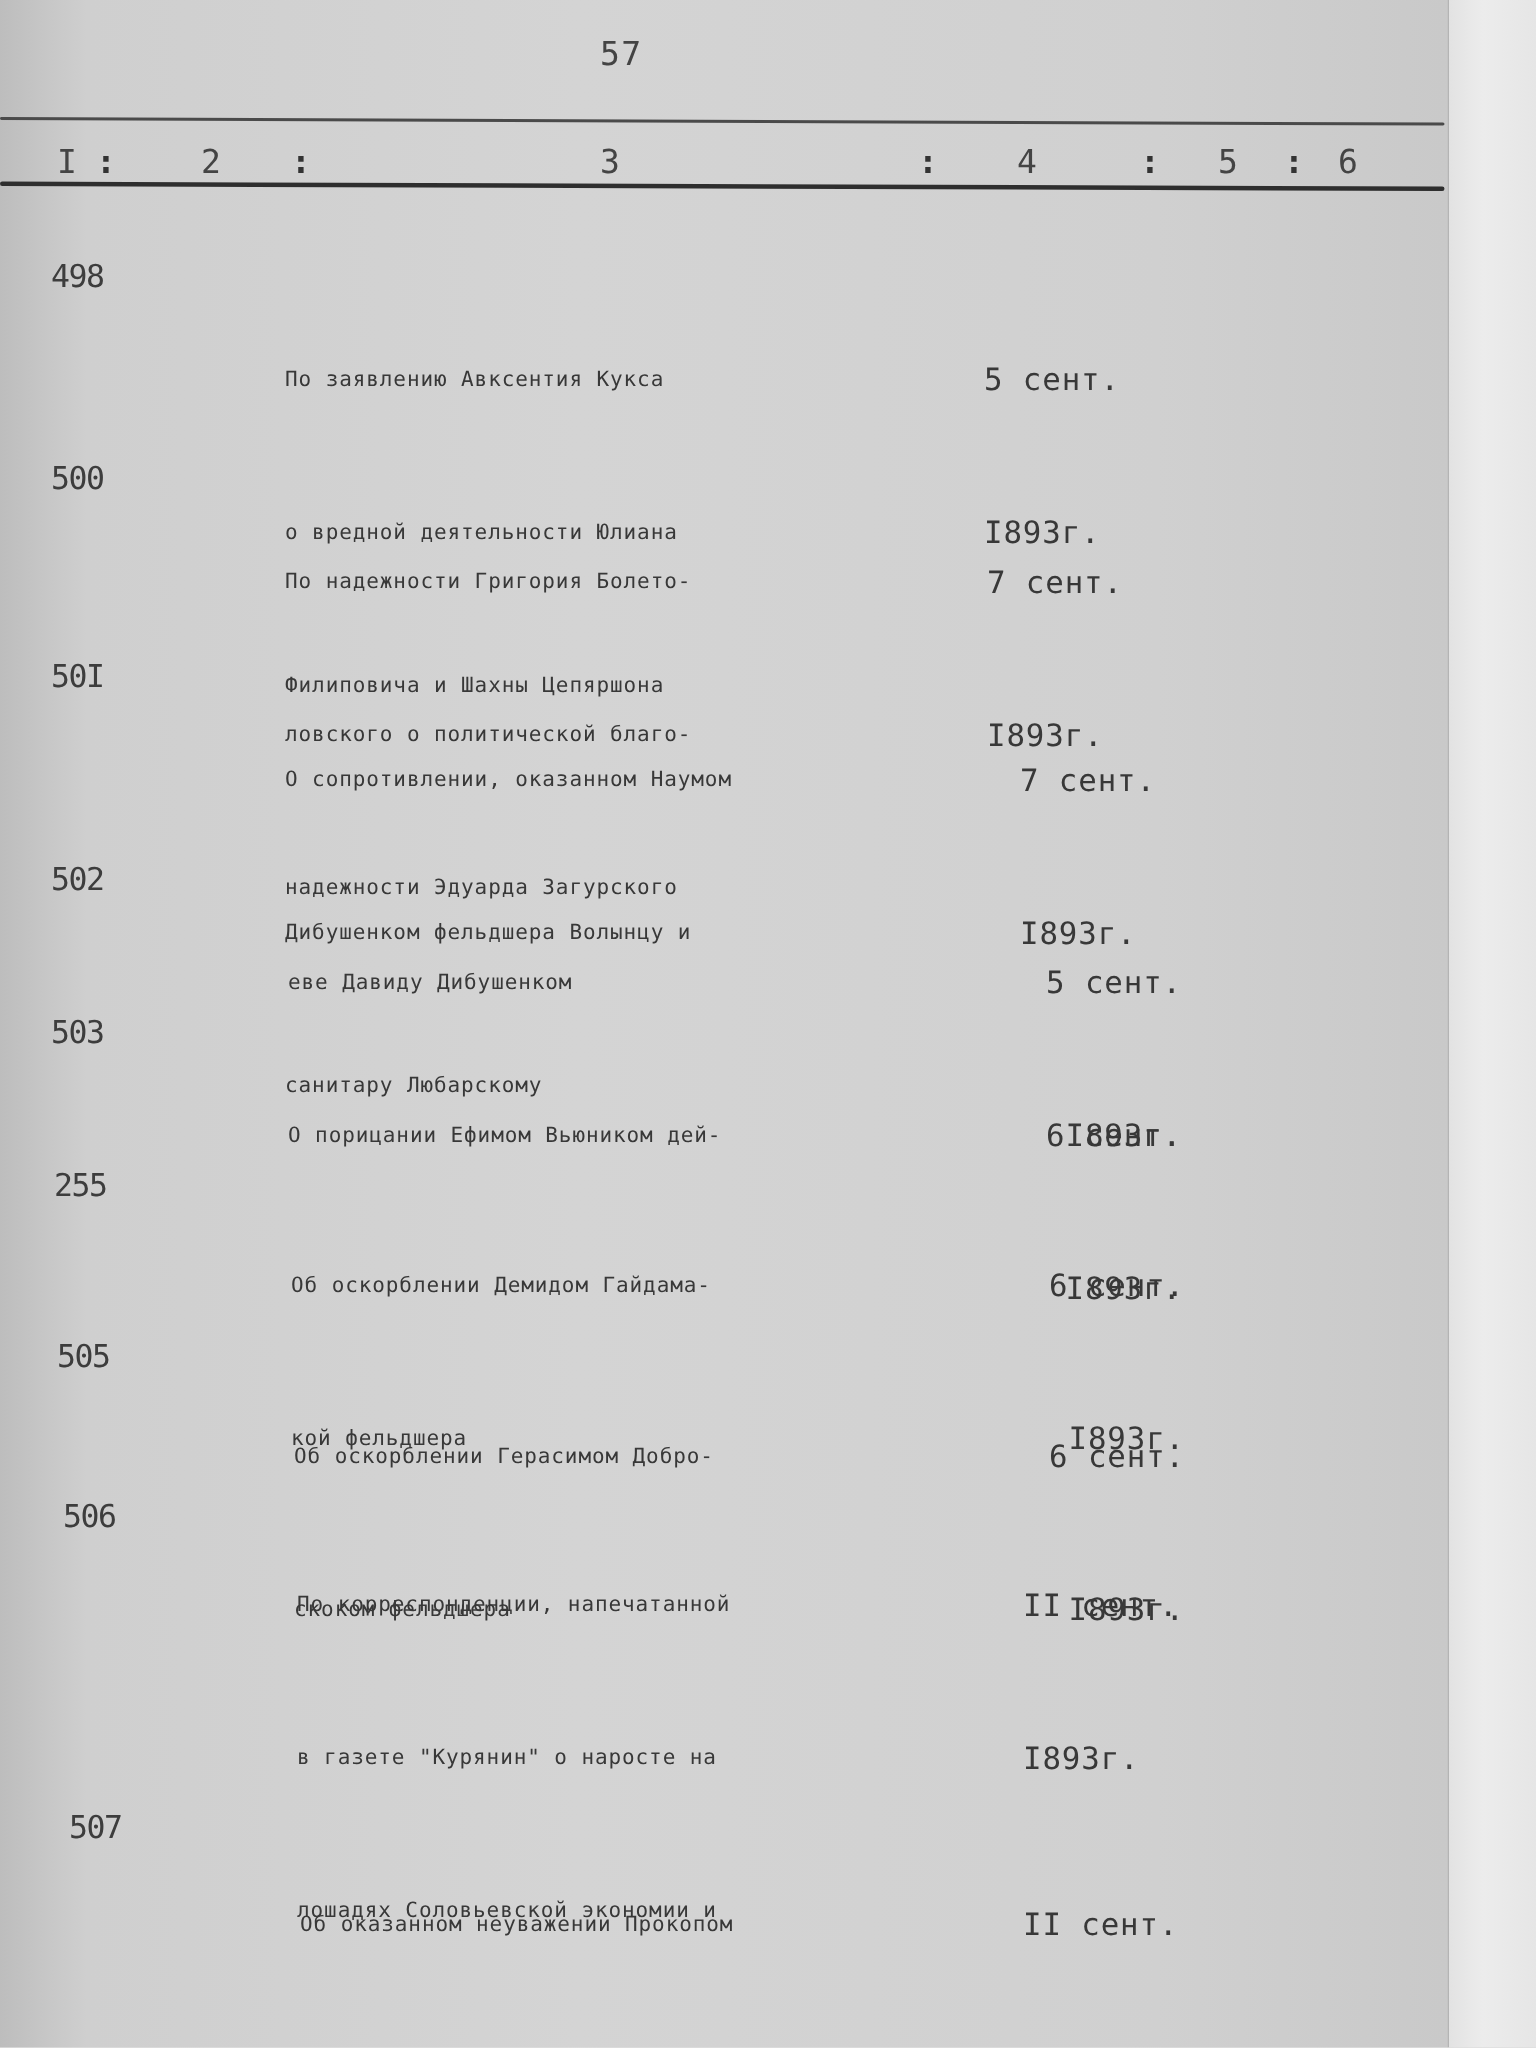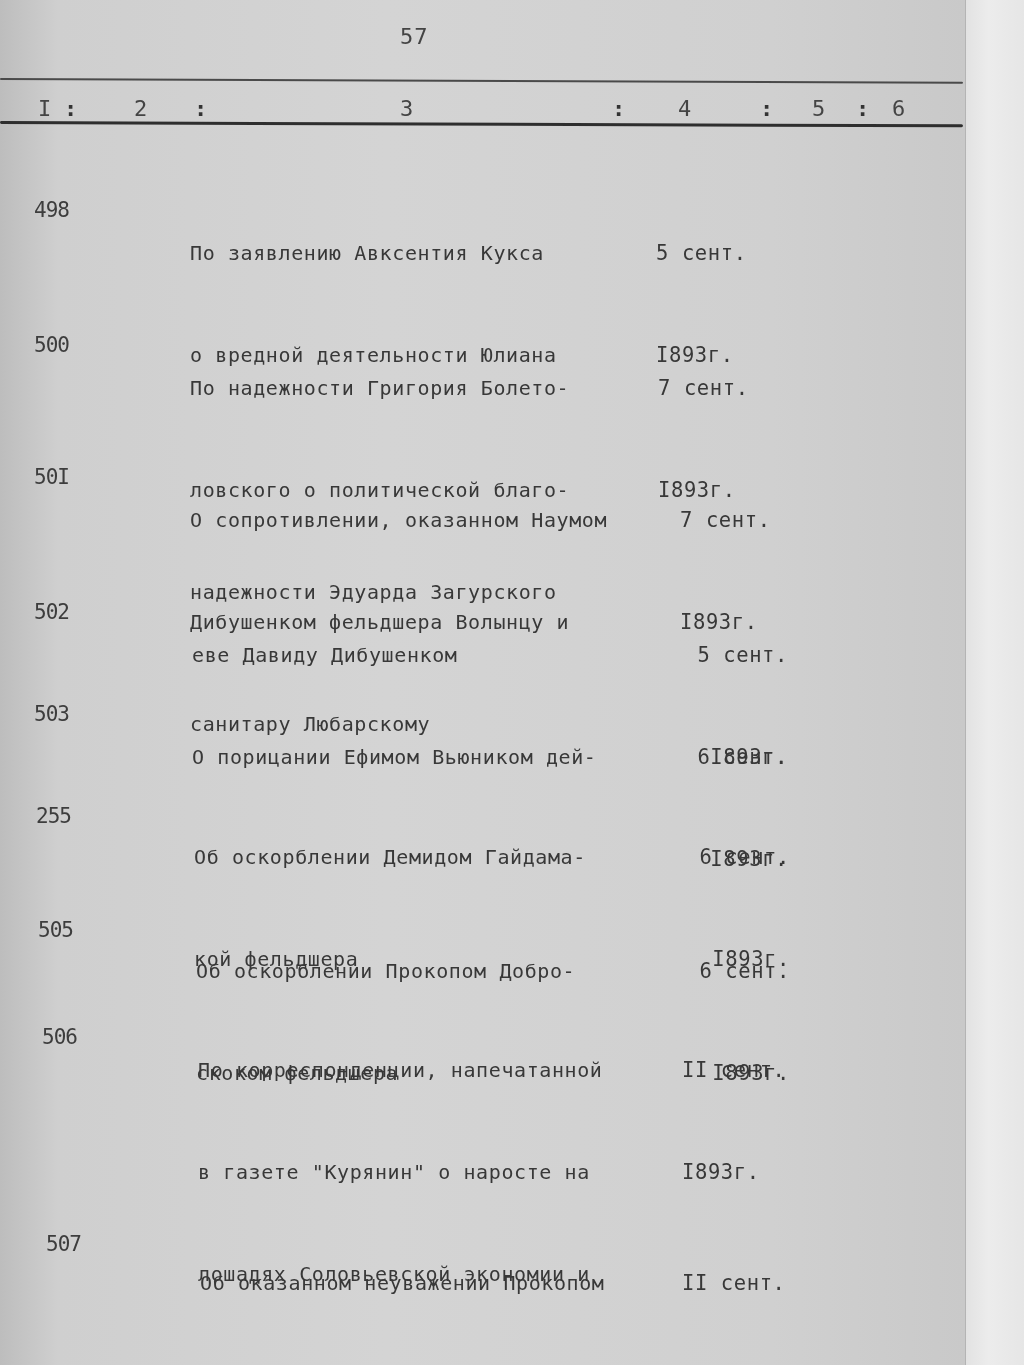--- a/index.html
+++ b/index.html
@@ -27,24 +27,24 @@
     border-radius:2px;
   }
   .rule.top { top:78px; transform:rotate(0.22deg); transform-origin:left; height:2px; background:#4a4a4a;}
   .rule.bottom { top:121px; transform:rotate(0.2deg); transform-origin:left; height:3px; background:#2e2e2e;}
   .colhdr {
     position:absolute; top:96px; font-size:22px; color:#444;
   }
   .colsep { position:absolute; top:96px; font-size:22px; color:#333; font-weight:bold;}
   .entry { position:absolute; left:0; width:965px; }
   .entry .num {
-    position:absolute; font-size:21px; color:#3d3d3d; letter-spacing:-1px;margin-top:26px;
+    position:absolute; font-size:21px; color:#3d3d3d; letter-spacing:-1px;
   }
   .entry .desc {
-    position:absolute; font-size:20px; line-height:34px; white-space:pre;
+    position:absolute; font-size:14px; line-height:34px; white-space:pre;
     letter-spacing:0.6px; color:#383838;
   }
   .entry .date {
     position:absolute; font-size:20.5px; line-height:34px; white-space:pre;
     letter-spacing:0.6px; color:#383838;margin-left:20px;
   }
 </style>
 </head>
 <body>
 
@@ -69,20 +69,21 @@
     <span class="colhdr" style="left:812px">5</span>
     <span class="colsep" style="left:856px">:</span>
     <span class="colhdr" style="left:892px">6</span>
   </div>
 
   <div class="entry" style="top:168px">
     <span class="num" style="left:34px;top:4px">498</span>
     <div class="desc" style="left:190px">
       <div>По заявлению Авксентия Кукса</div>
       <div>о вредной деятельности Юлиана</div>
+      <div>Филиповича и Шахны Цепяршона</div>
     </div>
     <div class="date" style="left:636px">
       <div>5 сент.</div>
       <div>I893г.</div>
     </div>
   </div>
 
   <div class="entry" style="top:303px">
     <span class="num" style="left:34px;top:4px">500</span>
     <div class="desc" style="left:190px">
@@ -139,21 +140,21 @@
     </div>
     <div class="date" style="left:660px;text-align:right;width:110px">
       <div>6 сент.</div>
       <div>I893г.</div>
     </div>
   </div>
 
   <div class="entry" style="top:886px">
     <span class="num" style="left:38px;top:6px">505</span>
     <div class="desc" style="left:196px">
-      <div>Об оскорблении Прокопом Добро-</div>
+      <div>Об оскорблении Герасимом Добро-</div>
       <div>скоком фельдшера</div>
     </div>
     <div class="date" style="left:660px;text-align:right;width:110px">
       <div>6 сент.</div>
       <div>I893г.</div>
     </div>
   </div>
 
   <div class="entry" style="top:985px">
     <span class="num" style="left:42px;top:14px">506</span>

